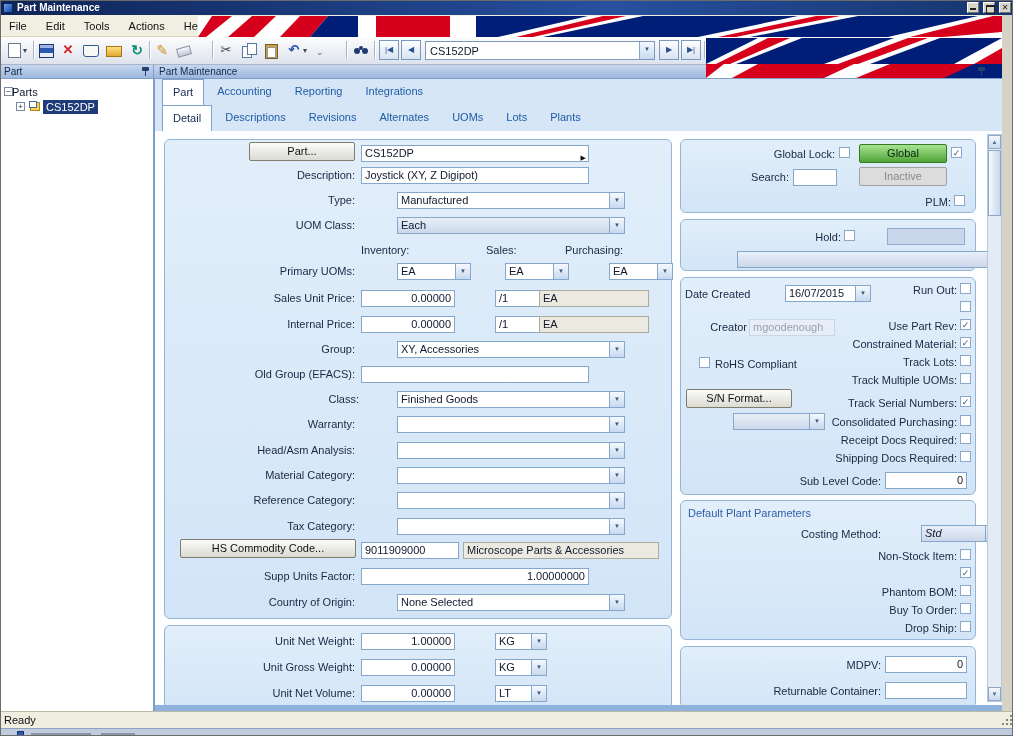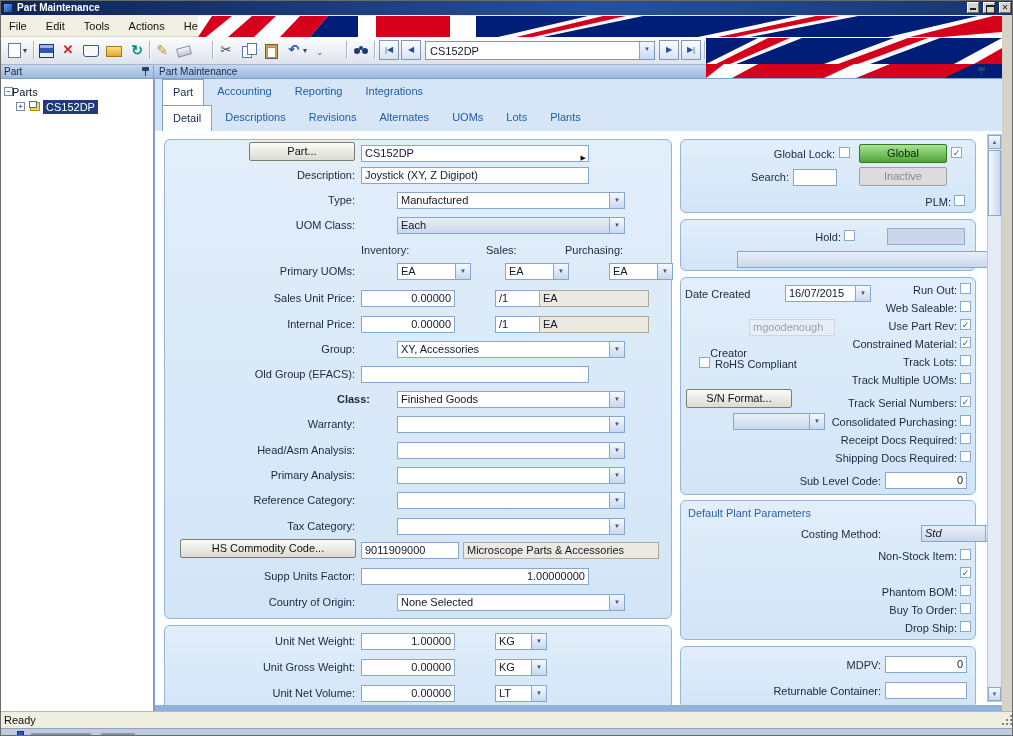--- a/index.html
+++ b/index.html
@@ -290,30 +290,30 @@
       <div class="fld num" style="left:196px;top:176px;width:94px;">0.00000</div>
       <div class="fld combo" style="left:294px;top:176px;width:76px;"><span>/1</span><span class="cbtn"></span></div>
       <div class="fld ro" style="left:374px;top:176px;width:110px;">EA</div>
 
       <span class="lbl r" style="left:4px;top:203px;width:186px;">Group:</span>
       <div class="fld combo" style="left:196px;top:201px;width:228px;"><span>XY, Accessories</span><span class="cbtn"></span></div>
 
       <span class="lbl r" style="left:4px;top:228px;width:186px;">Old Group (EFACS):</span>
       <div class="fld" style="left:196px;top:226px;width:228px;"></div>
 
-      <span class="lbl r" style="left:19px;top:253px;width:186px;font-weight:bold;">Class:</span>
+      <span class="lbl r" style="left:8px;top:253px;width:186px;">Class:</span>
       <div class="fld combo" style="left:196px;top:251px;width:228px;"><span>Finished Goods</span><span class="cbtn"></span></div>
 
       <span class="lbl r" style="left:4px;top:278px;width:186px;">Warranty:</span>
       <div class="fld combo" style="left:196px;top:276px;width:228px;"><span></span><span class="cbtn"></span></div>
 
       <span class="lbl r" style="left:4px;top:304px;width:186px;">Head/Asm Analysis:</span>
       <div class="fld combo" style="left:196px;top:302px;width:228px;"><span></span><span class="cbtn"></span></div>
 
-      <span class="lbl r" style="left:4px;top:329px;width:186px;">Primary Analysis:</span>
+      <span class="lbl r" style="left:4px;top:329px;width:186px;">Material Category:</span>
       <div class="fld combo" style="left:196px;top:327px;width:228px;"><span></span><span class="cbtn"></span></div>
 
       <span class="lbl r" style="left:4px;top:354px;width:186px;">Reference Category:</span>
       <div class="fld combo" style="left:196px;top:352px;width:228px;"><span></span><span class="cbtn"></span></div>
 
       <span class="lbl r" style="left:4px;top:380px;width:186px;">Tax Category:</span>
       <div class="fld combo" style="left:196px;top:378px;width:228px;"><span></span><span class="cbtn"></span></div>
 
       <span class="btn" style="left:15px;top:399px;width:176px;">HS Commodity Code...</span>
       <div class="fld" style="left:196px;top:402px;width:98px;">9011909000</div>
@@ -361,24 +361,23 @@
       <div class="fld combo filled" style="left:20px;top:31px;width:268px;"><span></span><span class="cbtn"></span></div>
     </div>
 
     <div class="grp" style="left:525px;top:146px;width:296px;height:218px;">
       <span class="lbl r" style="left:4px;top:6px;width:272px;">Run Out:</span>
       <span class="chk" style="left:279px;top:5px;"></span>
 
       <span class="lbl r" style="left:4px;top:10px;width:62px;">Date Created</span>
       <div class="fld combo" style="left:68px;top:7px;width:86px;"><span>16/07/2015</span><span class="cbtn"></span></div>
 
-      <span class="lbl r" style="left:4px;top:24px;width:272px;">Web Saleable:</span>
       <span class="chk" style="left:279px;top:23px;"></span>
 
-      <span class="lbl r" style="left:4px;top:43px;width:62px;margin-top:26px;">Creator</span>
+      <span class="lbl r" style="left:4px;top:43px;width:62px;">Creator</span>
       <div class="ghost" style="left:68px;top:41px;width:86px;">mgoodenough</div>
 
       <span class="lbl r" style="left:4px;top:42px;width:272px;">Use Part Rev:</span>
       <span class="chk" style="left:279px;top:41px;">✓</span>
 
       <span class="lbl r" style="left:4px;top:60px;width:272px;">Constrained Material:</span>
       <span class="chk" style="left:279px;top:59px;">✓</span>
 
       <span class="chk" style="left:18px;top:79px;"></span>
       <span class="lbl" style="left:34px;top:80px;">RoHS Compliant</span>

